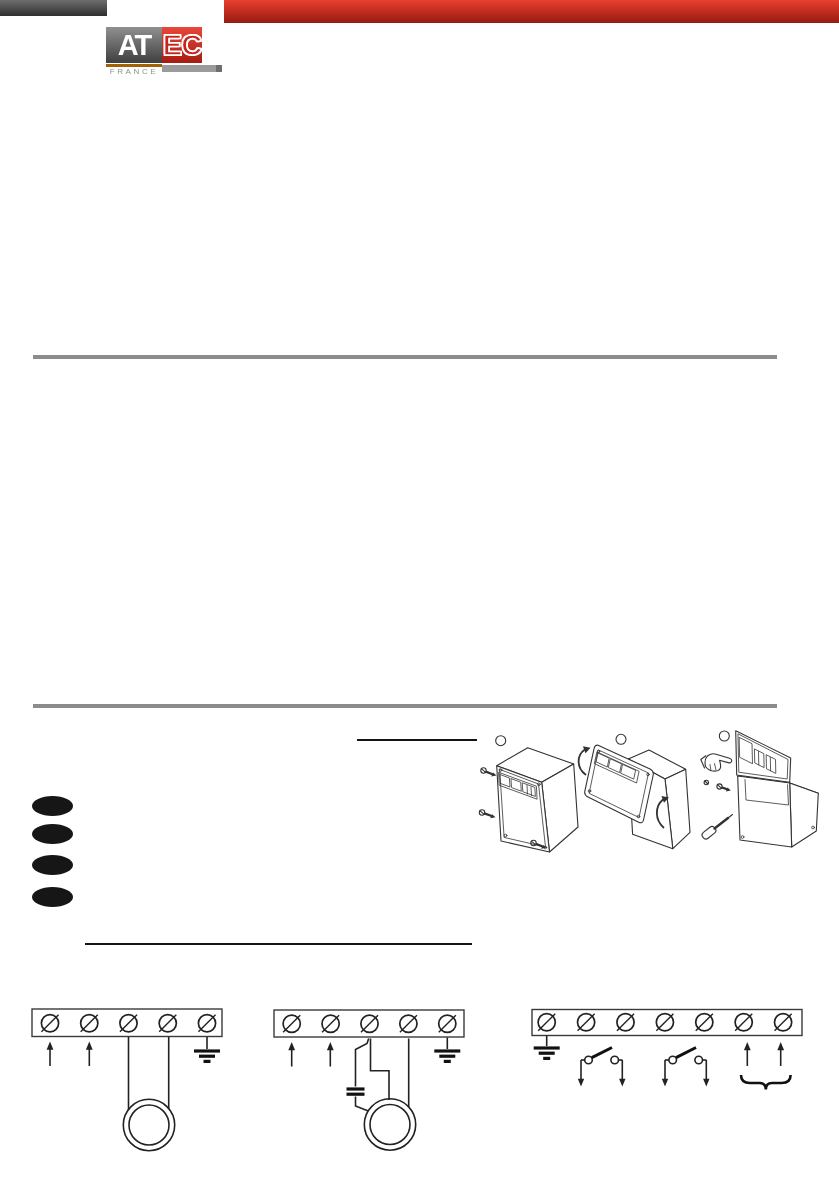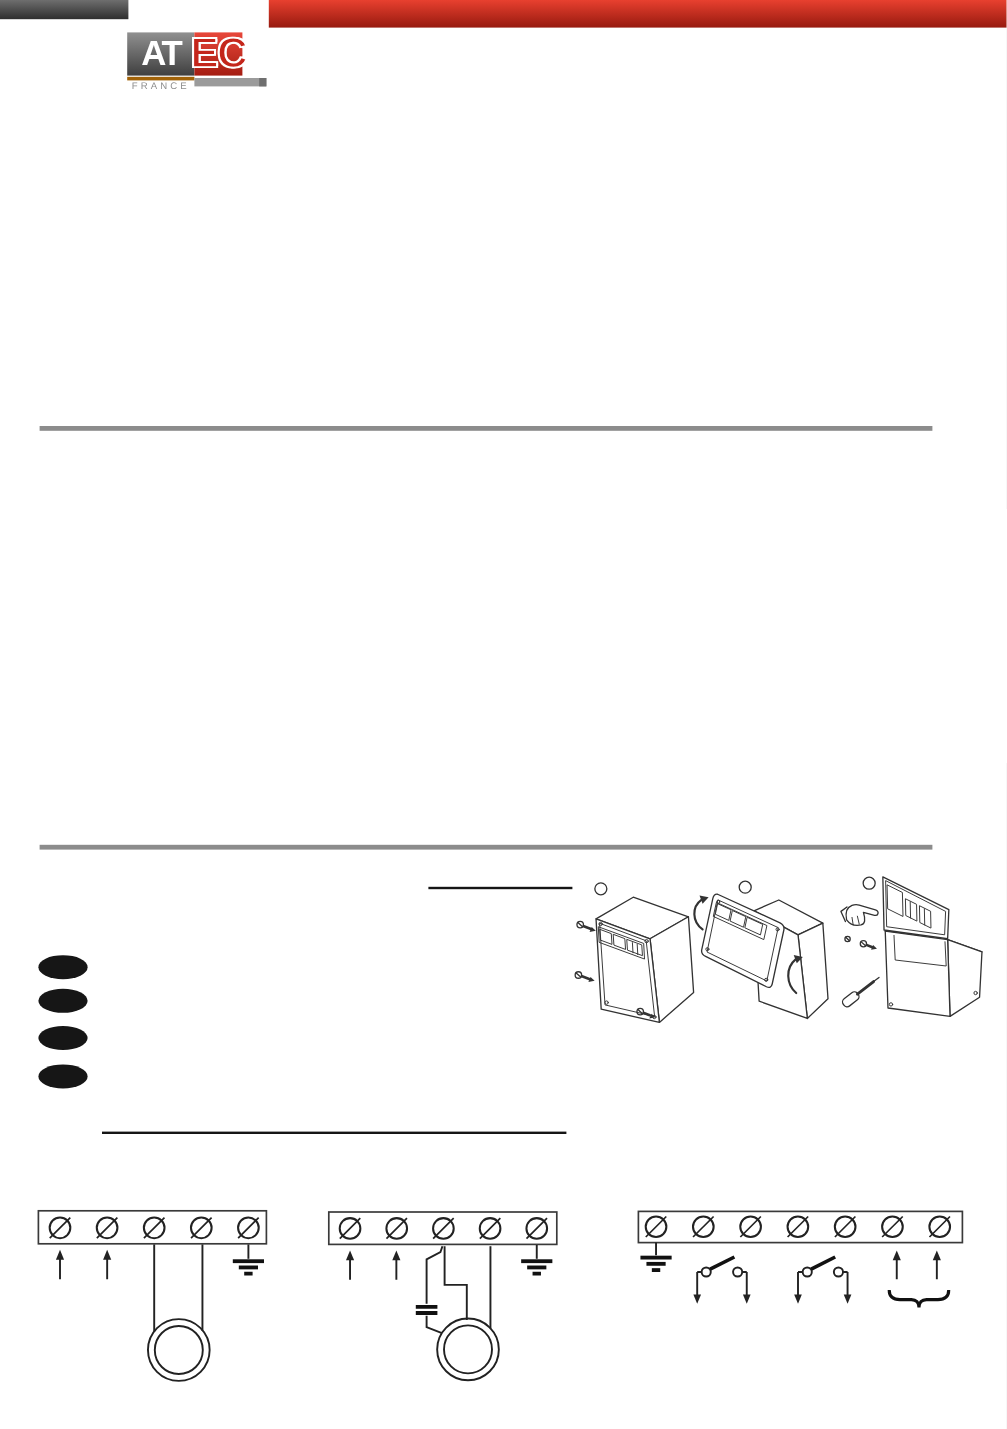--- a/index.html
+++ b/index.html
@@ -15,21 +15,21 @@
   .bar-red{left:224px;top:0;width:615px;height:23px;
     background:linear-gradient(#e8402f,#971a0f);}
   
   .logo{left:106px;top:27px;width:116px;}
   .logo-row{display:flex;height:36px;}
   .logo-at{width:56px;display:flex;align-items:center;justify-content:center;
     background:linear-gradient(#909090,#3f3f3f);
     color:#fff;font-weight:bold;font-size:29px;letter-spacing:-2px;}
   .logo-ec{width:40px;display:flex;align-items:center;justify-content:center;
     background:linear-gradient(#e8473a,#a51c11);
-    color:#c4261b;font-weight:bold;font-size:35px;letter-spacing:-1px;
+    color:#c4261b;font-weight:bold;font-size:29px;letter-spacing:-1px;
     -webkit-text-stroke:1.3px #ffffff;
     text-shadow:-1px -1px 0 #fff,1px -1px 0 #fff,-1px 1px 0 #fff,1px 1px 0 #fff;}
   .logo-sub{display:flex;height:9px;margin-top:1px;}
   .logo-france{width:56px;font-size:8px;line-height:9px;letter-spacing:2.6px;
     color:#8f8f8f;text-align:center;border-top:3px solid #a16207;}
   .logo-graybar{width:60px;height:7px;margin-top:1px;background:#9b9b9b;
     border-right:6px solid #6f6f6f;box-sizing:border-box;}
   
   .divider{left:33px;width:744px;height:4px;background:#8c8c8c;}
   

